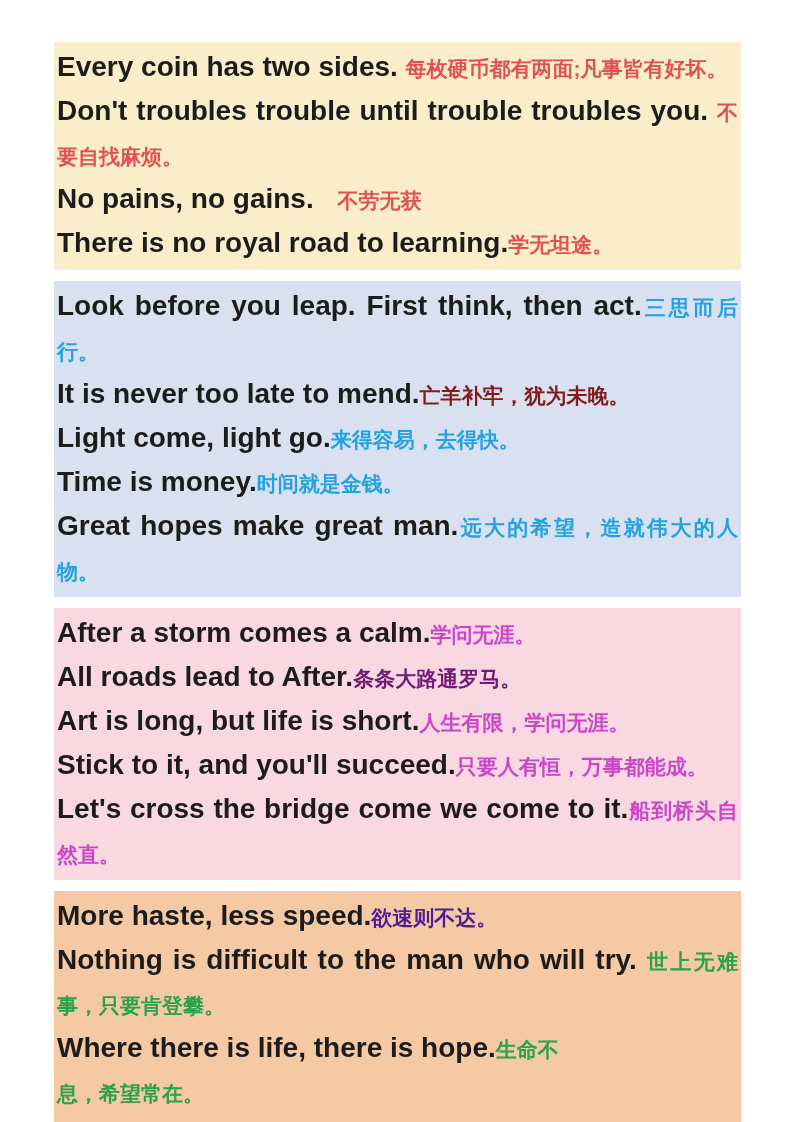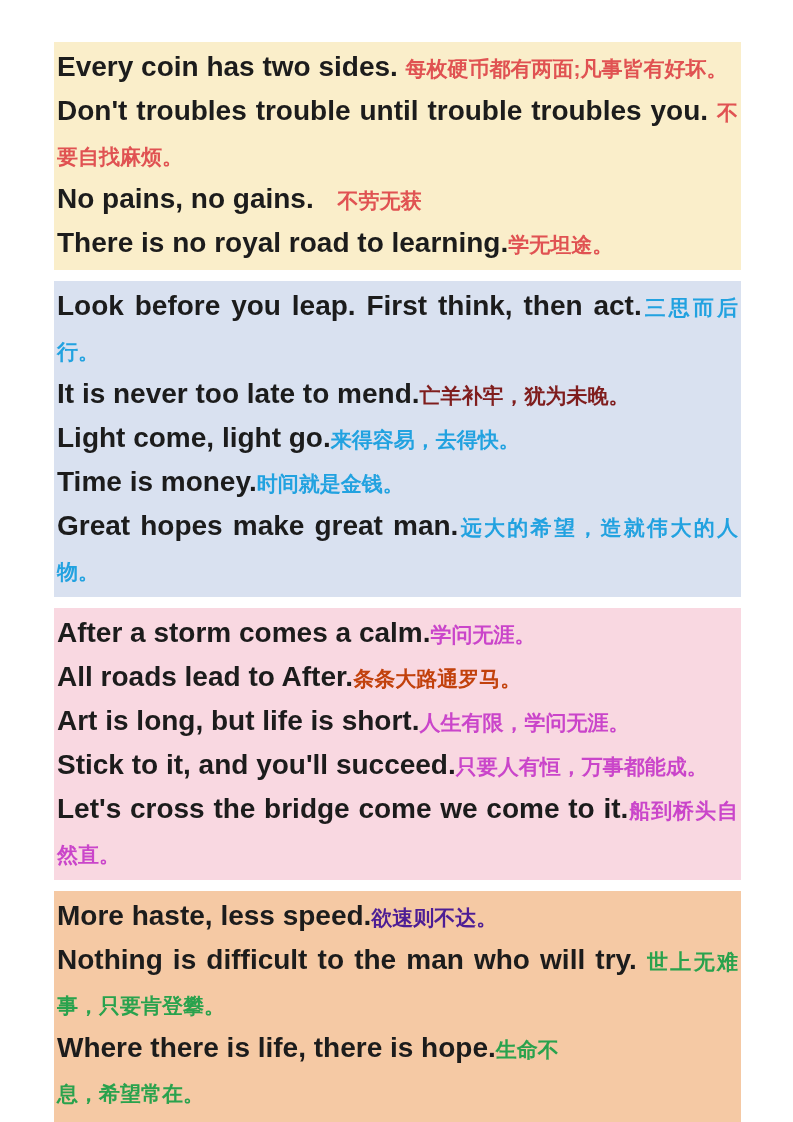--- a/index.html
+++ b/index.html
@@ -43,21 +43,21 @@
       </section>
       <section class="group" style="background: rgb(217, 225, 240);">
         <p class="proverb"><span class="en">Look before you leap. First think, then act.</span><span class="zh" style="color: rgb(34, 162, 224);">三思而后行。</span></p>
         <p class="proverb"><span class="en">It is never too late to mend.</span><span class="zh" style="color: #7f1d1d;">亡羊补牢，犹为未晚。</span></p>
         <p class="proverb"><span class="en">Light come, light go.</span><span class="zh" style="color: rgb(34, 162, 224);">来得容易，去得快。</span></p>
         <p class="proverb"><span class="en">Time is money.</span><span class="zh" style="color: rgb(34, 162, 224);">时间就是金钱。</span></p>
         <p class="proverb"><span class="en">Great hopes make great man.</span><span class="zh" style="color: rgb(34, 162, 224);">远大的希望，造就伟大的人物。</span></p>
       </section>
       <section class="group" style="background: rgb(249, 216, 225);">
         <p class="proverb"><span class="en">After a storm comes a calm.</span><span class="zh" style="color: rgb(202, 69, 202);">学问无涯。</span></p>
-        <p class="proverb"><span class="en">All roads lead to After.</span><span class="zh" style="color: #c2410c;">条条大路通罗马。</span></p>
+        <p class="proverb"><span class="en">All roads lead to After.</span><span class="zh" style="color: #701a75;">条条大路通罗马。</span></p>
         <p class="proverb"><span class="en">Art is long, but life is short.</span><span class="zh" style="color: rgb(202, 69, 202);">人生有限，学问无涯。</span></p>
         <p class="proverb"><span class="en">Stick to it, and you'll succeed.</span><span class="zh" style="color: rgb(202, 69, 202);">只要人有恒，万事都能成。</span></p>
         <p class="proverb"><span class="en">Let's cross the bridge come we come to it.</span><span class="zh" style="color: rgb(202, 69, 202);">船到桥头自然直。</span></p>
       </section>
       <section class="group" style="background: rgb(245, 201, 164);">
         <p class="proverb"><span class="en">More haste, less speed.</span><span class="zh" style="color: #4c1d95;">欲速则不达。</span></p>
         <p class="proverb"><span class="en">Nothing is difficult to the man who will try. </span><span class="zh" style="color: rgb(41, 162, 77);">世上无难事，只要肯登攀。</span></p>
         <p class="proverb"><span class="en">Where there is life, there is hope.</span><span class="zh" style="color: rgb(41, 162, 77);">生命不
 息，希望常在。</span></p>
         <p class="proverb"><span class="en">An idle youth, a needy age.</span></p>

